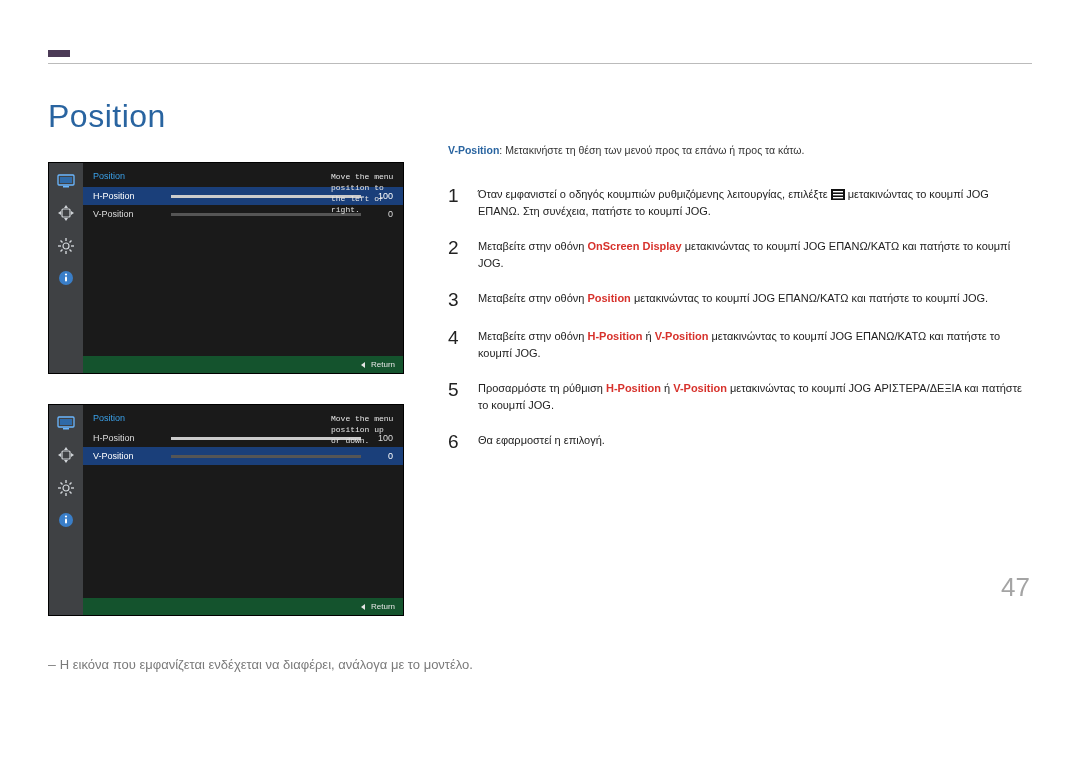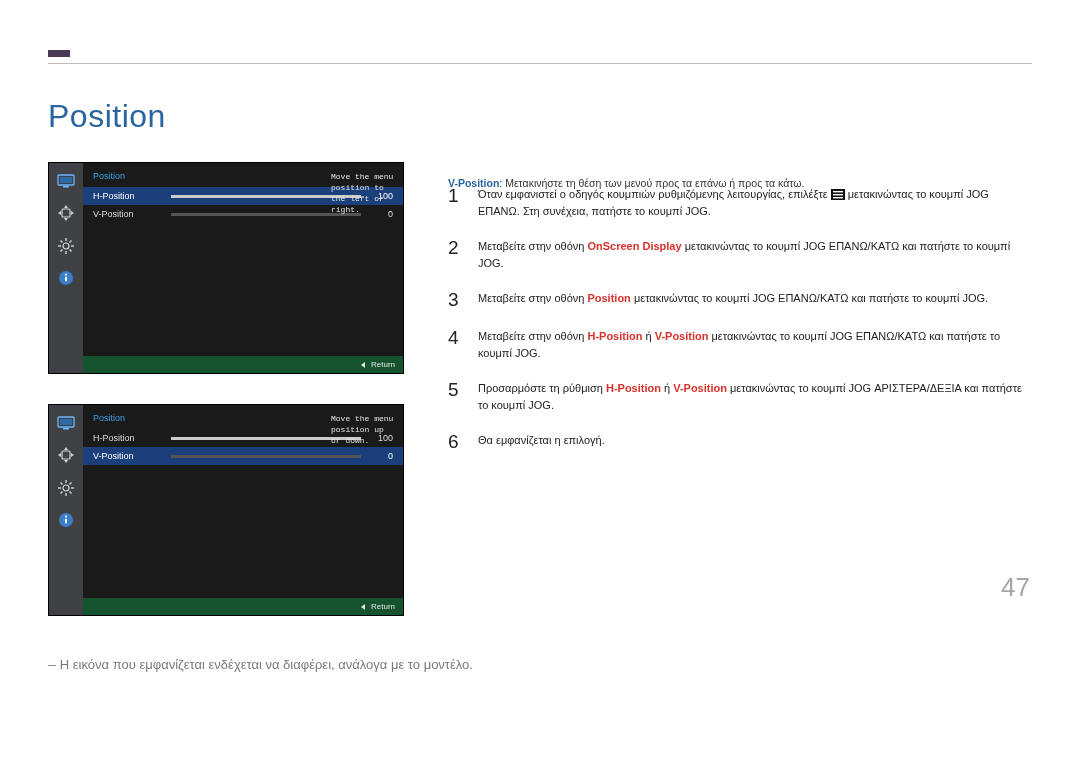--- a/index.html
+++ b/index.html
@@ -25,21 +25,21 @@
   .row.hl { background: #1a3f7a; color: #fff; }
   .help { position: absolute; right: 6px; top: 8px; width: 66px; font-size: 8px; line-height: 11px; color: #e5e5e5; font-family: Liberation Mono, monospace; }
   .footer { position: absolute; left: 34px; right: 0; bottom: 0; height: 17px; background: #14532d; display: flex; align-items: center; justify-content: flex-end; padding-right: 8px; gap: 6px; color: #e5e5e5; font-size: 8px; }
   .ret-icon { width: 0; height: 0; border-top: 3px solid transparent; border-bottom: 3px solid transparent; border-right: 4px solid #e5e5e5; }
   .note { position: absolute; left: 48px; top: 657px; font-size: 13px; color: #7a7a7a; }
   .note .tick { font-family: monospace; margin-right: 4px; }
   
   .subhead { position: absolute; left: 448px; top: 104px; font-size: 19px; color: #1a1a1a; }
   .defline { position: absolute; left: 448px; right: 60px; font-size: 10.5px; line-height: 16px; }
   #def1 { top: 140px; }
-  #def2 { top: 175px; }
+  #def2 { top: 142px; }
   .term { font-weight: 700; }
   .c-red { color: #d7322c; }
   .c-blue { color: #2964a0; }
   .steps { position: absolute; left: 448px; right: 48px; top: 186px; }
   .step { display: flex; gap: 14px; margin-bottom: 18px; font-size: 11px; line-height: 17px; color: #222; }
   .step .num { font-size: 19px; color: #222; width: 16px; font-weight: 300; line-height: 20px; }
   .step .txt { flex: 1; }
   .inline-icon { display: inline-block; vertical-align: -2px; }
   .pagenum { position: absolute; right: 50px; bottom: 40px; font-size: 26px; color: #a4a4a4; font-weight: 300; }
 </style>
@@ -214,18 +214,18 @@
       <div class="step">
         <div class="num">4</div>
         <div class="txt"><span>Μεταβείτε στην οθόνη </span><span class="c-red term">H-Position</span><span> ή </span><span class="c-red term">V-Position</span><span> μετακινώντας το κουμπί JOG ΕΠΑΝΩ/ΚΑΤΩ και πατήστε το κουμπί JOG.</span></div>
       </div>
       <div class="step">
         <div class="num">5</div>
         <div class="txt"><span>Προσαρμόστε τη ρύθμιση </span><span class="c-red term">H-Position</span><span> ή </span><span class="c-red term">V-Position</span><span> μετακινώντας το κουμπί JOG ΑΡΙΣΤΕΡΑ/ΔΕΞΙΑ και πατήστε το κουμπί JOG.</span></div>
       </div>
       <div class="step">
         <div class="num">6</div>
-        <div class="txt"><span>Θα εμφανίζεται η επιλογή.</span></div>
+        <div class="txt"><span>Θα εφαρμοστεί η επιλογή.</span></div>
       </div>
     </div>
 
   <div class="pagenum">47</div>
 </div>
 
 </body></html>

